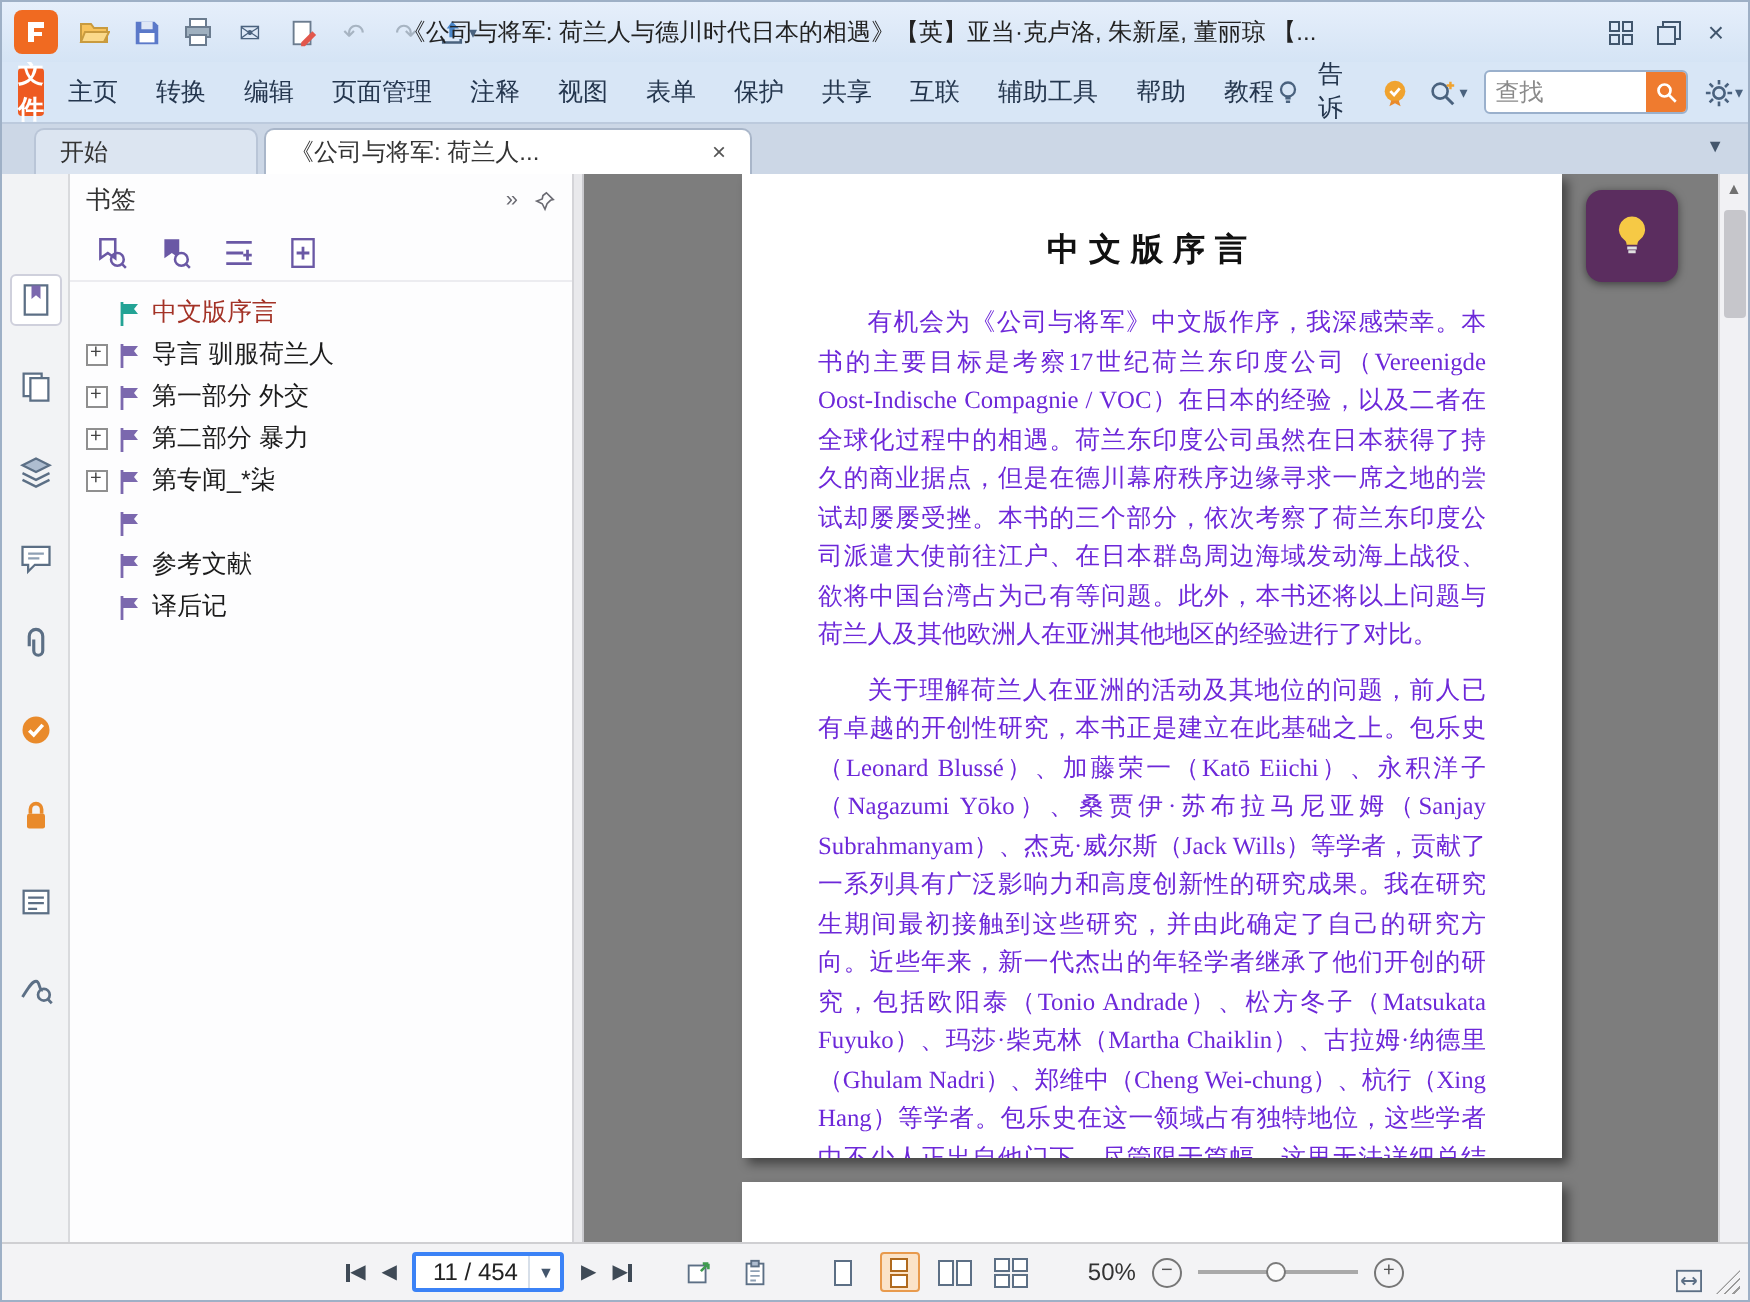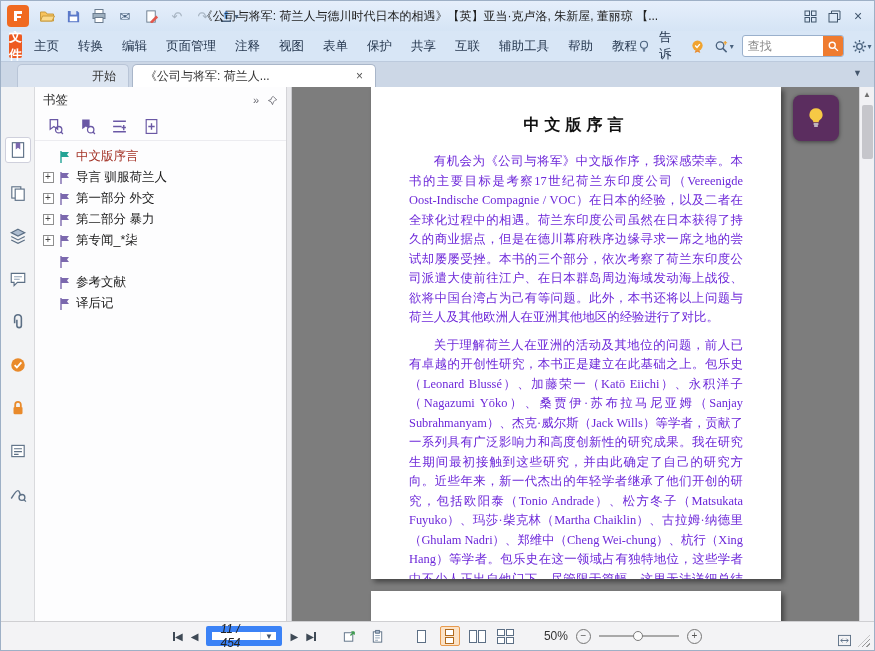--- a/index.html
+++ b/index.html
@@ -37,21 +37,21 @@
   .mright { margin-left: auto; display: flex; align-items: center; gap: 8px; }
   .mi { display: inline-flex; align-items: center; }
   .tell-label { font-size: 12.5px; color: #24364e; }
   .searchbox { width: 112px; height: 22px; background: #fff; border: 1px solid #9ab0cc; border-radius: 3px; display: flex; align-items: center; overflow: hidden; }
   .searchbox input { flex: 1; border: none; outline: none; font-size: 12px; padding: 0 5px; min-width: 0; font-family: "Liberation Sans", sans-serif; }
   .searchbox input::placeholder { color: #8a8a8a; }
   .sbtn-orange { width: 20px; height: 20px; background: #ef7b2f; display: flex; align-items: center; justify-content: center; flex: none; }
 
   
   .tabbar { height: 26px; flex: none; background: #ccd7e6; border-top: 1px solid #bccadd; display: flex; align-items: flex-end; padding-left: 16px; position: relative; }
-  .dtab { height: 23px; display: flex; align-items: center; font-size: 12px; color: #333; padding: 0 12px; justify-content: flex-end; }
+  .dtab { height: 23px; display: flex; align-items: center; font-size: 12px; color: #333; padding: 0 12px; }
   .dtab.start { width: 112px; background: #dce5f1; border: 1px solid #b9c5d7; border-bottom: none; border-radius: 5px 5px 0 0; margin-right: 3px; }
   .dtab.active { width: 244px; background: #fff; border: 1px solid #a9b6c9; border-bottom: none; border-radius: 5px 5px 0 0; justify-content: space-between; }
   .dtab-label { white-space: nowrap; overflow: hidden; text-overflow: ellipsis; }
   .tab-close { font-size: 12px; color: #555; margin-left: 8px; }
   .tablist-caret { position: absolute; right: 12px; top: 6px; font-size: 9px; color: #44566c; }
 
   
   .main { flex: 1; display: flex; min-height: 0; }
 
   .iconstrip { width: 34px; flex: none; background: #f2f3f5; border-right: 1px solid #d9dadd; padding-top: 50px; display: flex; flex-direction: column; align-items: center; gap: 17px; }
@@ -86,21 +86,21 @@
 
   .vscroll { width: 15px; flex: none; background: #f1f1f4; border-left: 1px solid #d5d5d8; position: relative; }
   .sarrow { position: absolute; top: 3px; left: 0; right: 0; text-align: center; font-size: 8px; color: #707070; }
   .sthumb { position: absolute; top: 18px; left: 2px; width: 11px; height: 54px; background: #c6c6cb; border-radius: 2px; }
 
   
   .statusbar { height: 29px; flex: none; background: #f3f3f5; border-top: 1px solid #cfcfd2; display: flex; align-items: center; position: relative; }
   .sbwrap { margin: 0 auto; display: flex; align-items: center; gap: 8px; }
   .navg { font-size: 10px; color: #3f4a56; display: inline-flex; align-items: center; }
   .vbar { width: 2px; height: 9px; background: #3f4a56; display: inline-block; }
-  .pagebox { width: 76px; height: 20px; background: #fff; border: 6px solid #3b82f6; border-radius: 2px; display: flex; align-items: center; font-size: 12px; font-style: italic; }
+  .pagebox { width: 76px; height: 20px; background: #fff; border: 2px solid #3b82f6; border-radius: 2px; display: flex; align-items: center; font-size: 12px; }
   .pagebox .val { flex: 1; padding-left: 8px; color: #222; }
   .pbcaret { width: 16px; height: 100%; border-left: 1px solid #d7dfe9; display: flex; align-items: center; justify-content: center; font-size: 8px; color: #44566c; }
   .sbgap { width: 8px; }
   .vicon { width: 20px; height: 20px; display: inline-flex; align-items: center; justify-content: center; border-radius: 2px; }
   .vicon.active { background: #fbe3c8; border: 1px solid #e89a4d; }
   .zoomlabel { font-size: 12px; color: #333; margin-left: 20px; }
   .zbtn { width: 15px; height: 15px; border: 1px solid #767676; border-radius: 50%; display: inline-flex; align-items: center; justify-content: center; font-size: 10px; color: #555; line-height: 1; }
   .slider { width: 80px; height: 14px; position: relative; }
   .slider .track { position: absolute; top: 6px; left: 0; right: 0; height: 2px; background: #a9a9a9; }
   .slider .tick { position: absolute; top: 3px; left: 50%; width: 1px; height: 8px; background: #8c8c8c; }

